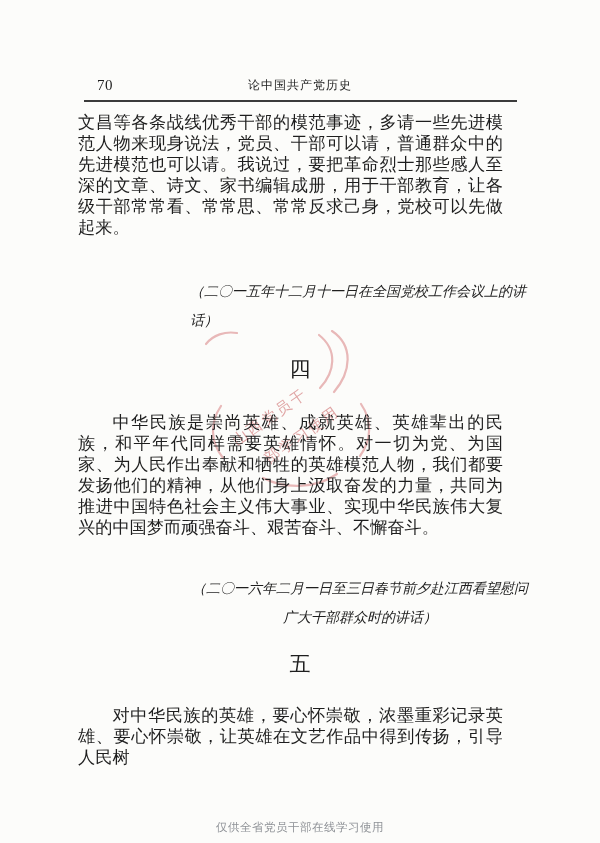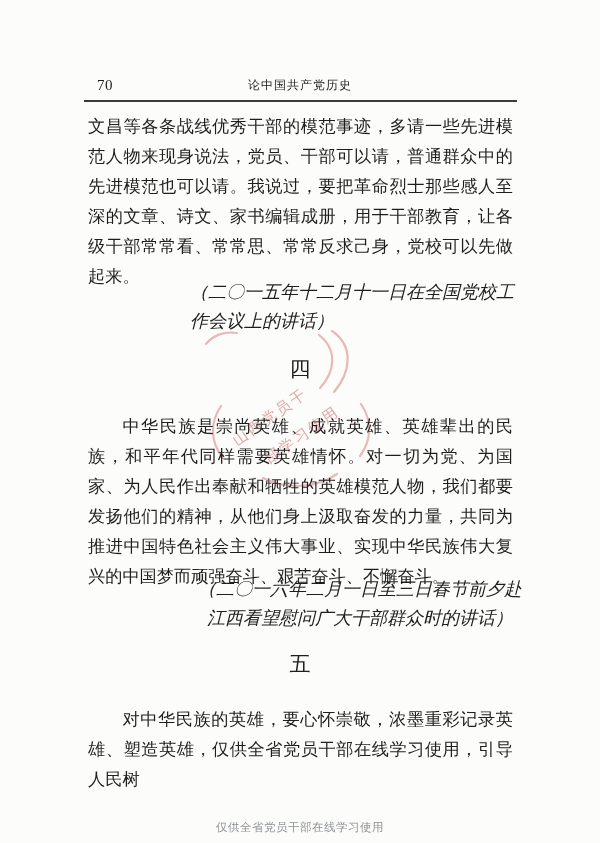--- a/index.html
+++ b/index.html
@@ -17,31 +17,31 @@
   }
   .book-title{
     position:absolute;left:0;right:0;top:77px;
     text-align:center;font-size:12px;letter-spacing:1px;
   }
   .header-rule{
     position:absolute;left:84px;top:100px;width:433px;height:2px;
     background:#3b3b3b;
   }
   .para{
-    position:absolute;left:88px;width:425px;
-    font-size:17.2px;line-height:30px;
+    position:absolute;left:78px;width:425px;
+    font-size:17.2px;line-height:21px;
     text-align:justify;text-justify:inter-character;
     line-break:strict;z-index:2;
   }
   .para1{top:112px;}
   .para2{top:412px;text-indent:34.4px;}
   .para3{top:705px;text-indent:34.4px;}
   .attribution{
     position:absolute;left:190px;width:340px;
-    font-size:18px;line-height:28.5px;
+    font-size:14px;line-height:28.5px;
     font-style:italic;z-index:2;
     text-align:left;line-break:strict;
   }
   .attr1{top:278px;}
   .attr2{top:575px;text-align:center;}
   .section-number{
     position:absolute;left:0;right:0;
     text-align:center;font-size:21px;line-height:26px;
     z-index:2;
   }
@@ -92,17 +92,17 @@
   <div class="attribution attr1">（二〇一五年十二月十一日在全国党校工作会议上的讲话）</div>
 
   <div class="section-number h-four">四</div>
 
   <div class="para para2">中华民族是崇尚英雄、成就英雄、英雄辈出的民族，和平年代同样需要英雄情怀。对一切为党、为国家、为人民作出奉献和牺牲的英雄模范人物，我们都要发扬他们的精神，从他们身上汲取奋发的力量，共同为推进中国特色社会主义伟大事业、实现中华民族伟大复兴的中国梦而顽强奋斗、艰苦奋斗、不懈奋斗。</div>
 
   <div class="attribution attr2">（二〇一六年二月一日至三日春节前夕赴江西看望慰问广大干部群众时的讲话）</div>
 
   <div class="section-number h-five">五</div>
 
-  <div class="para para3">对中华民族的英雄，要心怀崇敬，浓墨重彩记录英雄、塑造英雄，仅供全省党员干部在线学习使用，引导人民树</div>
+  <div class="para para3">对中华民族的英雄，要心怀崇敬，浓墨重彩记录英雄、要心怀崇敬，让英雄在文艺作品中得到传扬，引导人民树</div>
 
   <div class="footer-notice">仅供全省党员干部在线学习使用</div>
 
 </div>
 
 </body></html>

